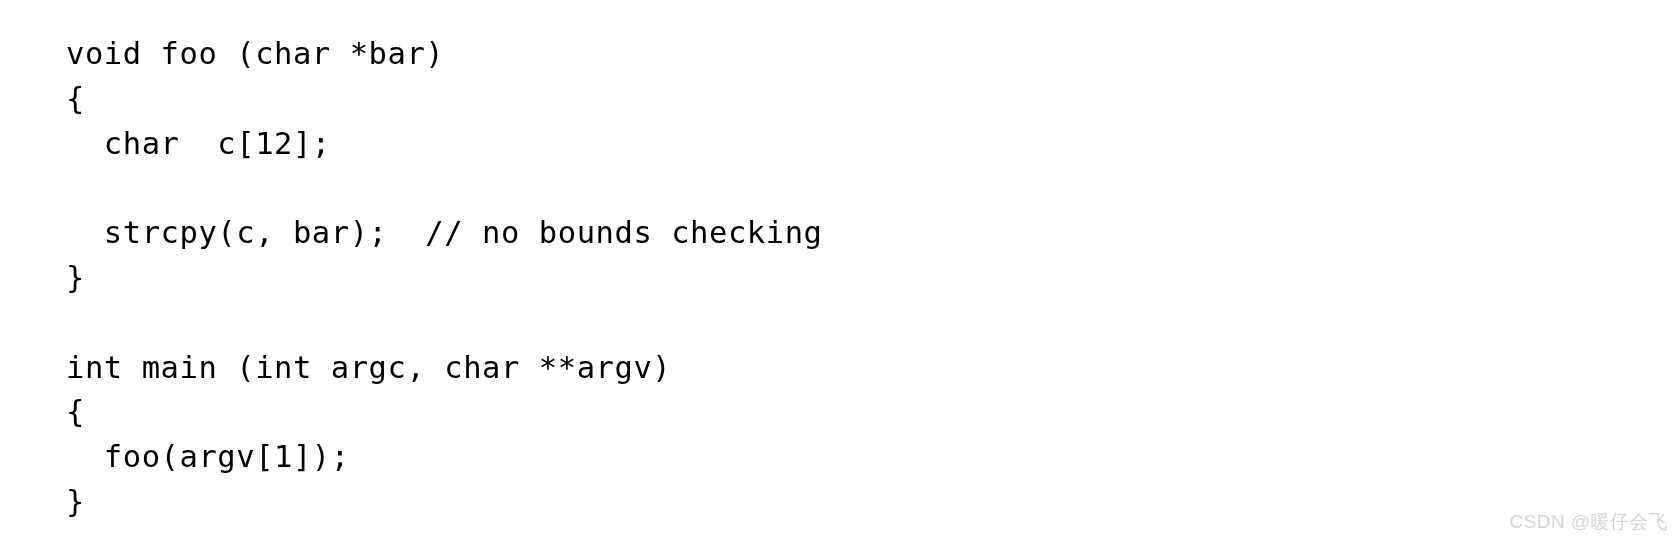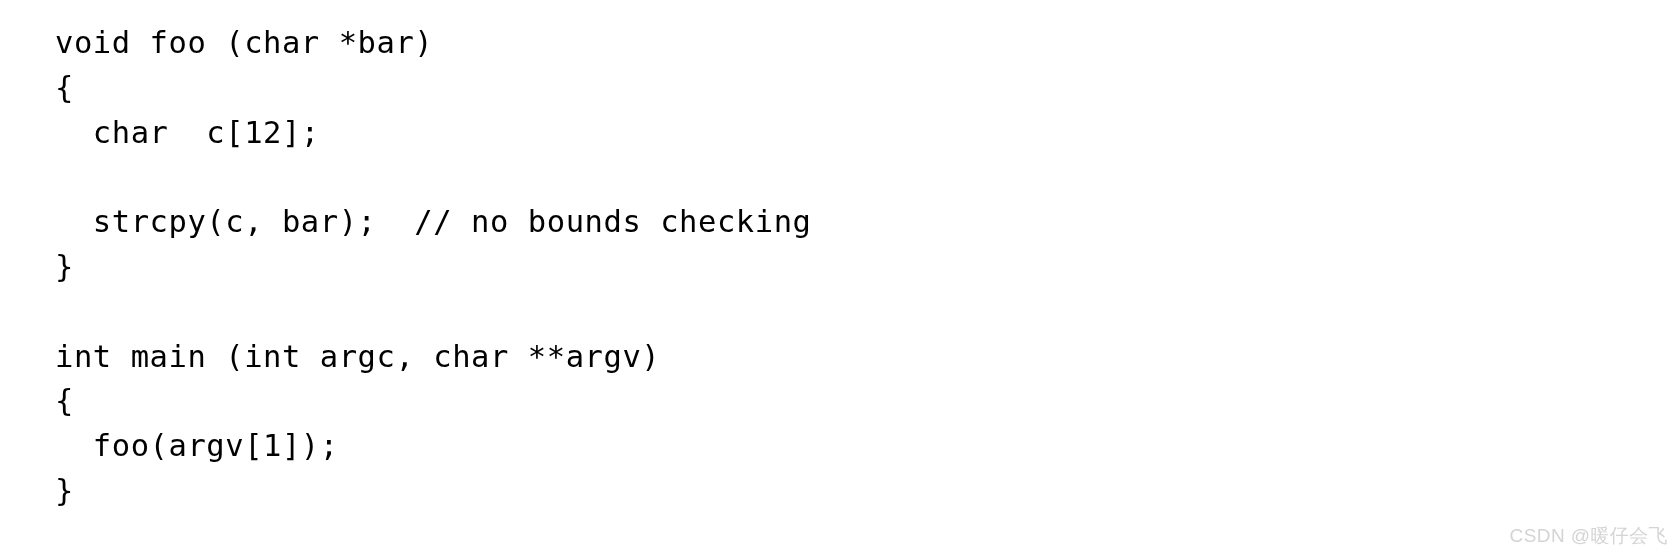--- a/index.html
+++ b/index.html
@@ -22,21 +22,21 @@
     top: 0;
     width: 1676px;
     height: 554px;
     background: #ffffff;
   }
 
   #code-listing {
     position: absolute;
     left: 50px;
     top: 16px;
-    margin: 5px;
+    margin: 16px;
     padding: 0;
     font-family: "DejaVu Sans Mono", "Liberation Mono", monospace;
     font-size: 30.5px;
     line-height: 44.8px;
     letter-spacing: 0.55px;
     color: #000000;
     white-space: pre;
     font-weight: 400;
     -webkit-font-smoothing: antialiased;
   }
@@ -48,21 +48,21 @@
     color: #000000;
   }
 
   .code-line.blank {
     
   }
 
   #watermark {
     position: absolute;
     right: 8px;
-    bottom: 6px;
+    bottom: 20px;
     font-family: "Liberation Sans", "DejaVu Sans", sans-serif;
     font-size: 19px;
     line-height: 24px;
     color: #d4d4d4;
     letter-spacing: 0.4px;
     white-space: pre;
     user-select: none;
   }
 </style>
 </head>

